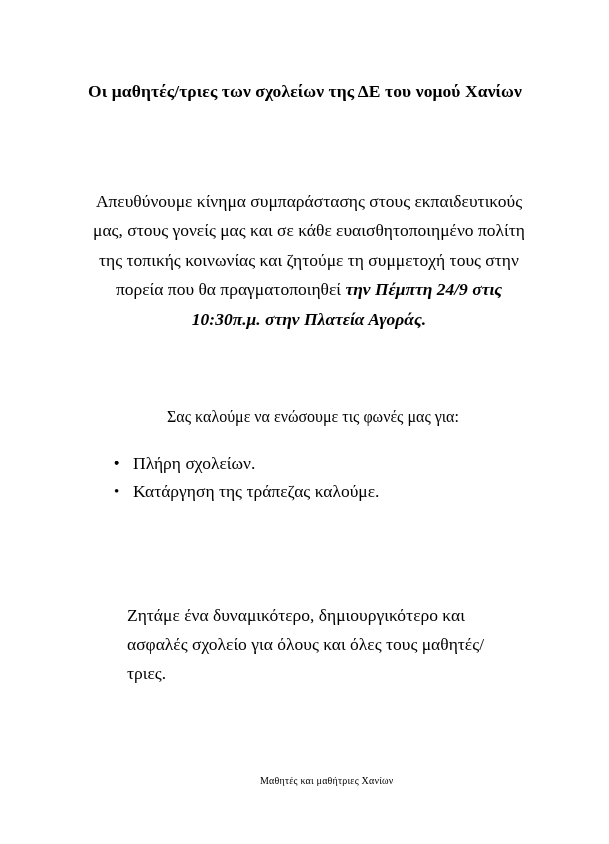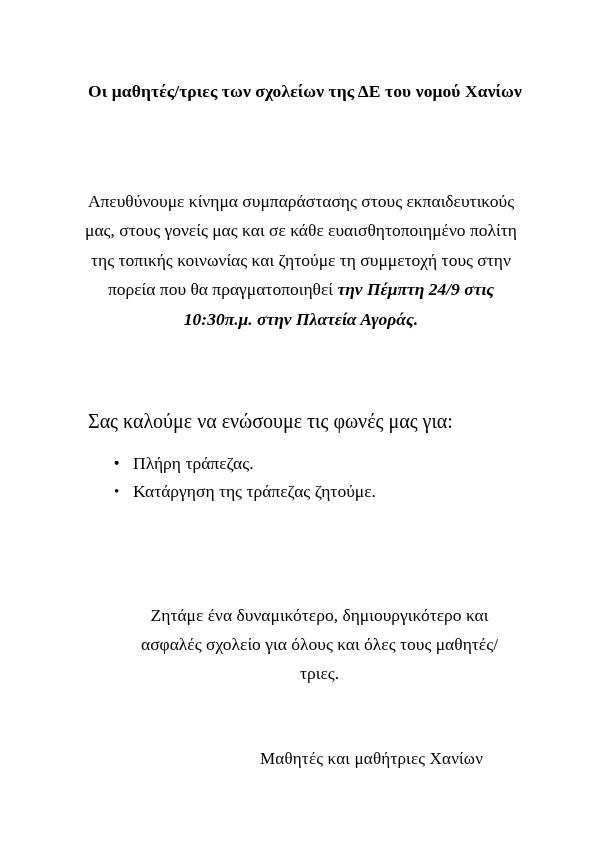--- a/index.html
+++ b/index.html
@@ -34,42 +34,42 @@
     text-align: center;
     font-size: 17.5px;
     font-weight: bold;
     line-height: 30px;
     letter-spacing: 0.1px;
   }
 
   
   .lead-paragraph {
     position: absolute;
-    left: 76px;
+    left: 84px;
     top: 161px;
     width: 450px;
     text-align: center;
     font-size: 17.5px;
     line-height: 29.5px;
     font-weight: normal;
   }
 
   .lead-paragraph .emphasis {
     font-weight: bold;
     font-style: italic;
   }
 
   
   .call-line {
     position: absolute;
     left: 88px;
     top: 379px;
     width: 450px;
-    text-align: left;
-    font-size: 20px;
+    text-align: center;
+    font-size: 16px;
     line-height: 28px;
   }
 
   
   .demands-list {
     position: absolute;
     left: 110px;
     top: 442px;
     width: 420px;
     margin: 0;
@@ -94,33 +94,33 @@
     font-size: 15px;
     line-height: 27.5px;
   }
 
   
   .closing-paragraph {
     position: absolute;
     left: 127px;
     top: 575px;
     width: 385px;
-    text-align: center;
+    text-align: left;
     font-size: 17.5px;
     line-height: 29px;
   }
 
   
   .signature {
     position: absolute;
     left: 260px;
-    top: 724px;
+    top: 753px;
     width: 300px;
     text-align: left;
-    font-size: 17px;
+    font-size: 10px;
     line-height: 20px;
     letter-spacing: 0.2px;
   }
 </style>
 </head>
 <body>
 
 <div class="page">
 
   <h1 class="doc-title">
@@ -136,25 +136,25 @@
 
   <ul class="demands-list">
     <li class="demand-item">
       <span class="bullet-marker">•</span>
     </li>
     <li class="demand-item">
       <span class="bullet-marker">•</span>
     </li>
     <li class="demand-item">
       <span class="bullet-marker">•</span>
-      <span class="demand-text">Πλήρη τράπεζας.</span>
+      <span class="demand-text">Πλήρη σχολείων.</span>
     </li>
     <li class="demand-item">
       <span class="bullet-marker">•</span>
-      <span class="demand-text">Κατάργηση της τράπεζας ζητούμε.</span>
+      <span class="demand-text">Κατάργηση της τράπεζας καλούμε.</span>
     </li>
   </ul>
 
   <p class="closing-paragraph">Ζητάμε ένα δυναμικότερο, δημιουργικότερο και ασφαλές σχολείο για όλους και όλες τους μαθητές/τριες.</p>
 
   <p class="signature">Μαθητές και μαθήτριες  Χανίων</p>
 
 </div>
 
 </body></html>

